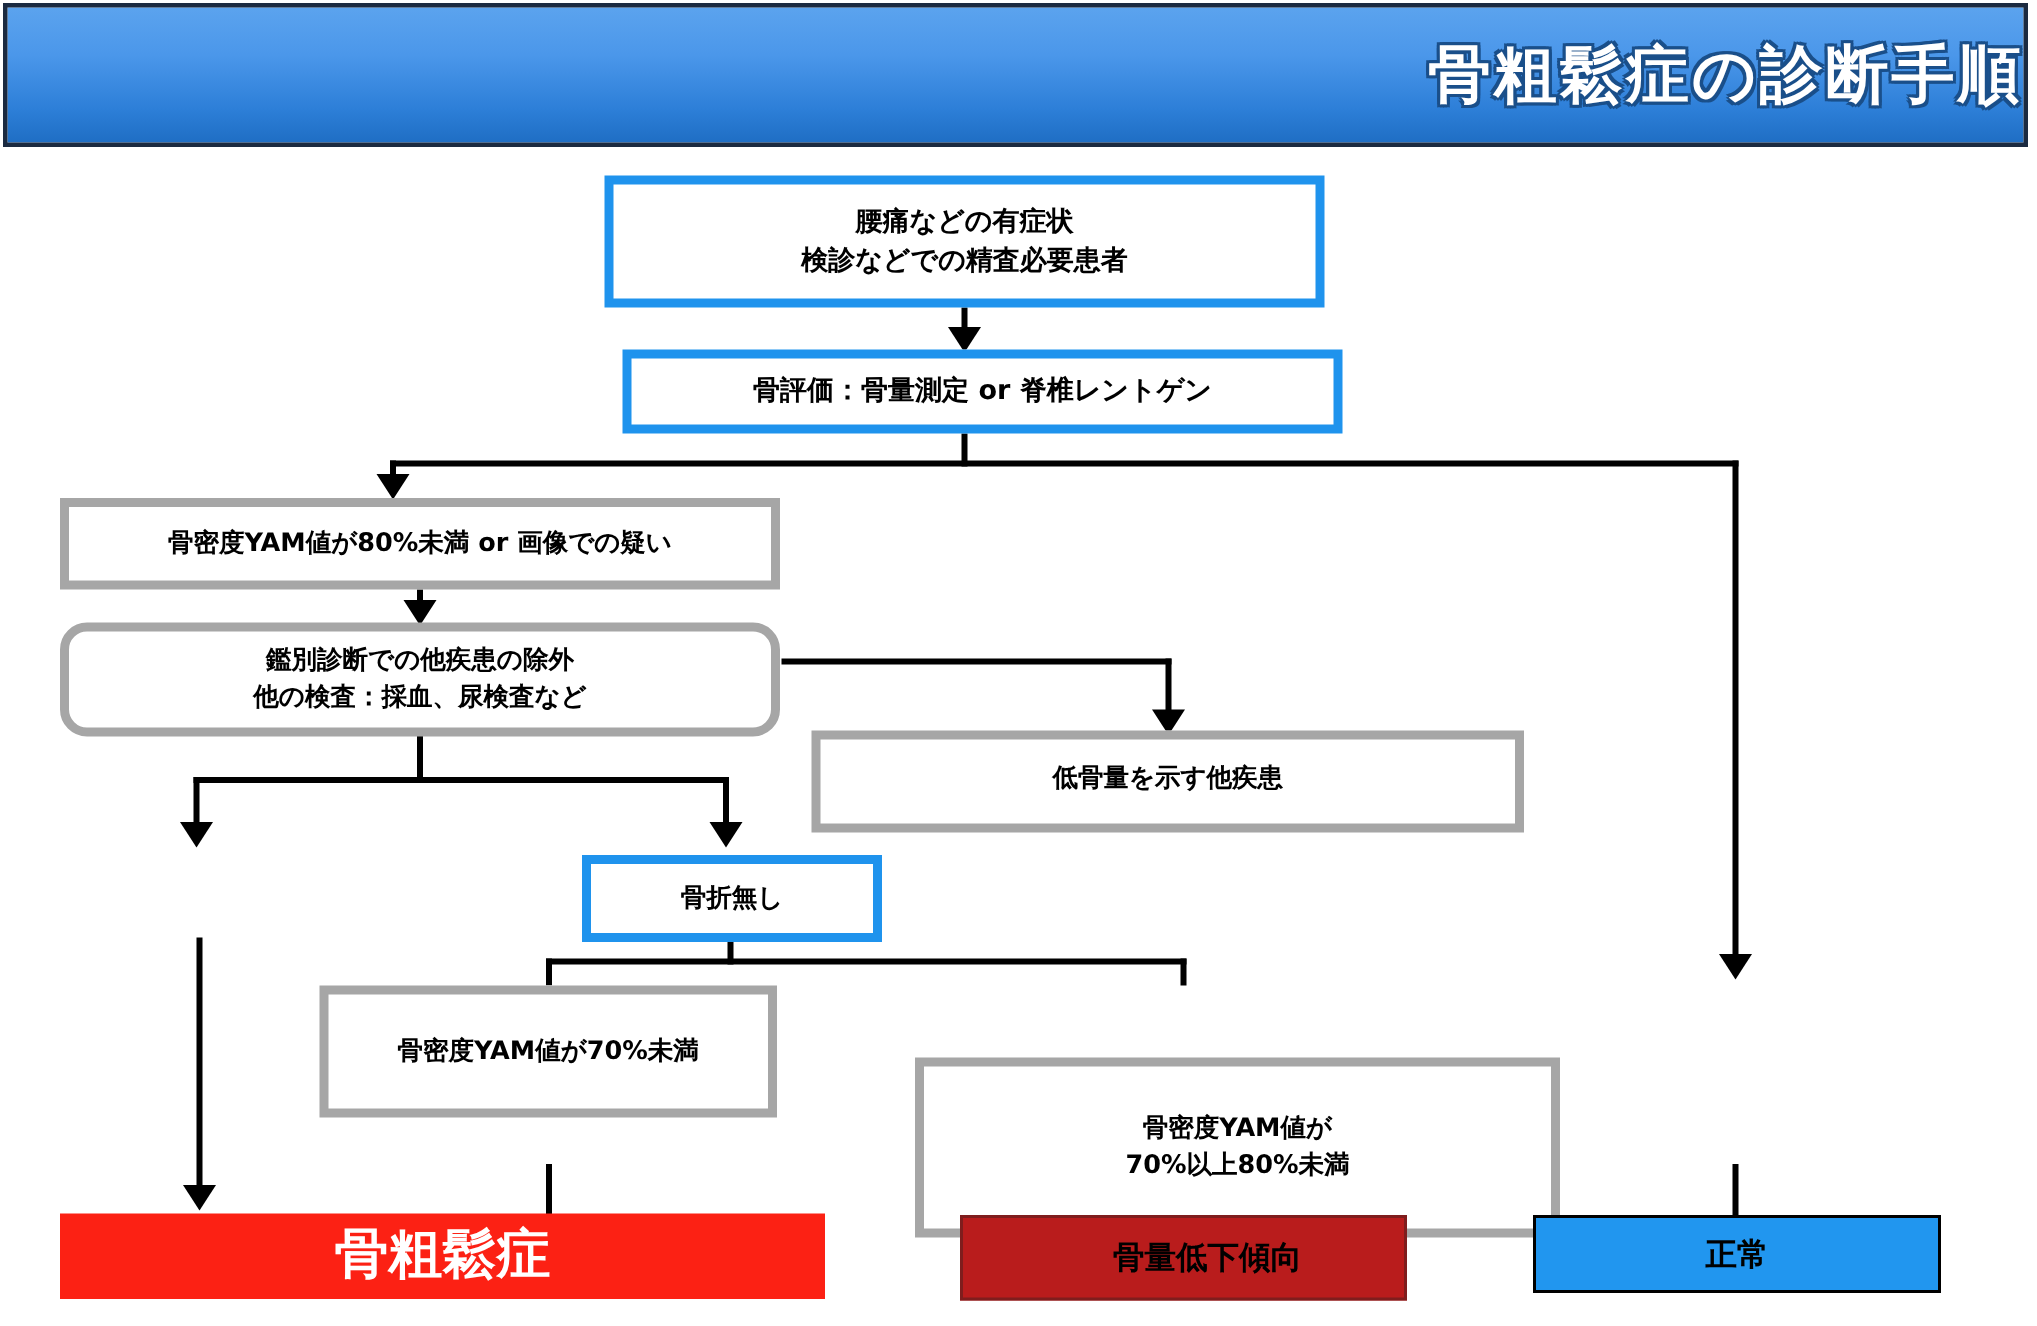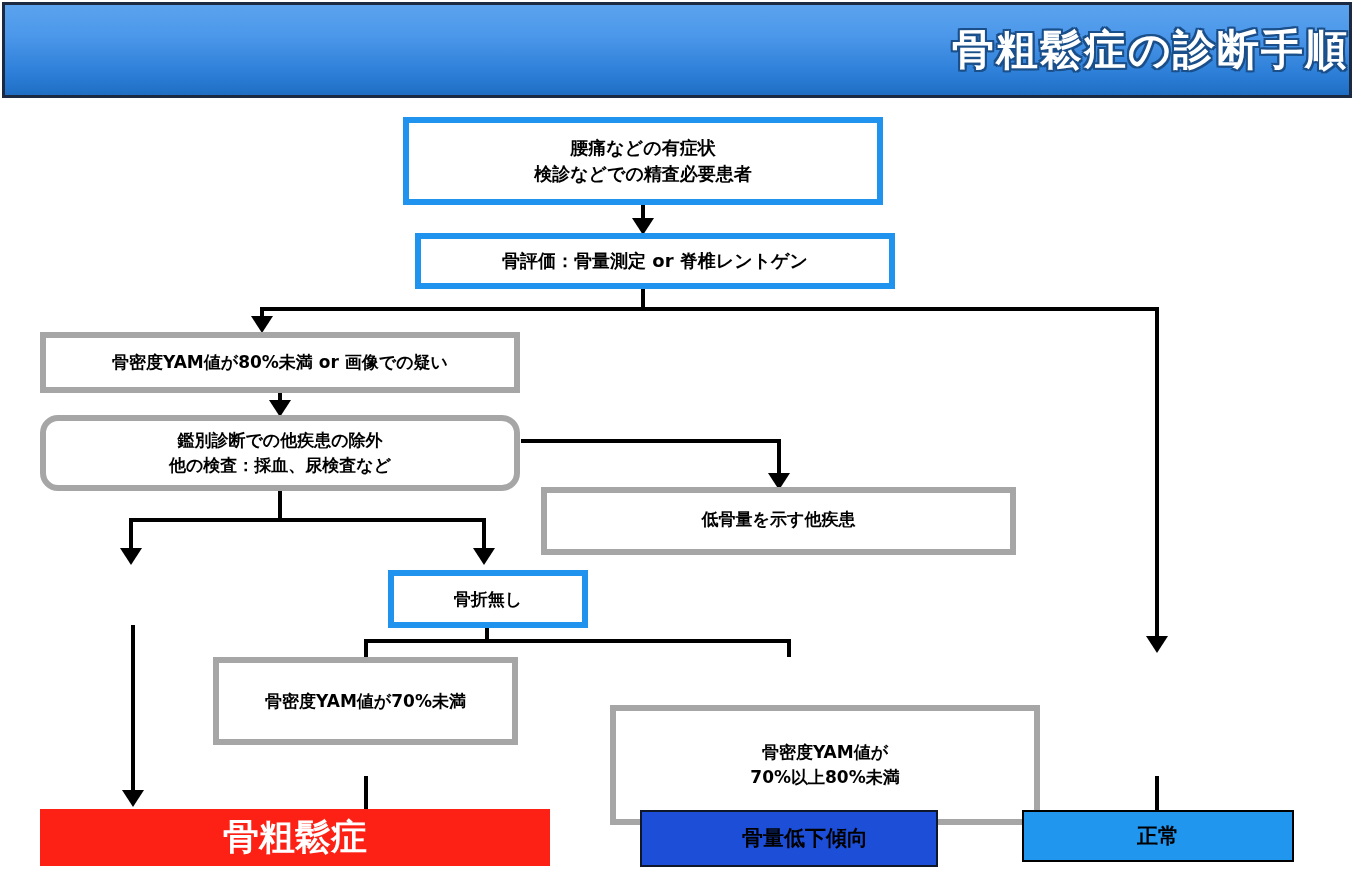--- a/index.html
+++ b/index.html
@@ -70,22 +70,22 @@
     white-space: pre-line;
   }
 
   
   .node.result-red {
     background: #fc2114;
     border: none;
     color: #ffffff;
   }
   .node.result-orange {
-    background: #1d4ed8;
-    border: 2px solid #0f172a;
+    background: #b91c1c;
+    border: 2px solid #7f1d1d;
     color: #000000;
     padding-left: 32px;
   }
   .node.result-blue {
     background: #2196ef;
     border: 2px solid #000000;
     color: #000000;
   }
 
   

